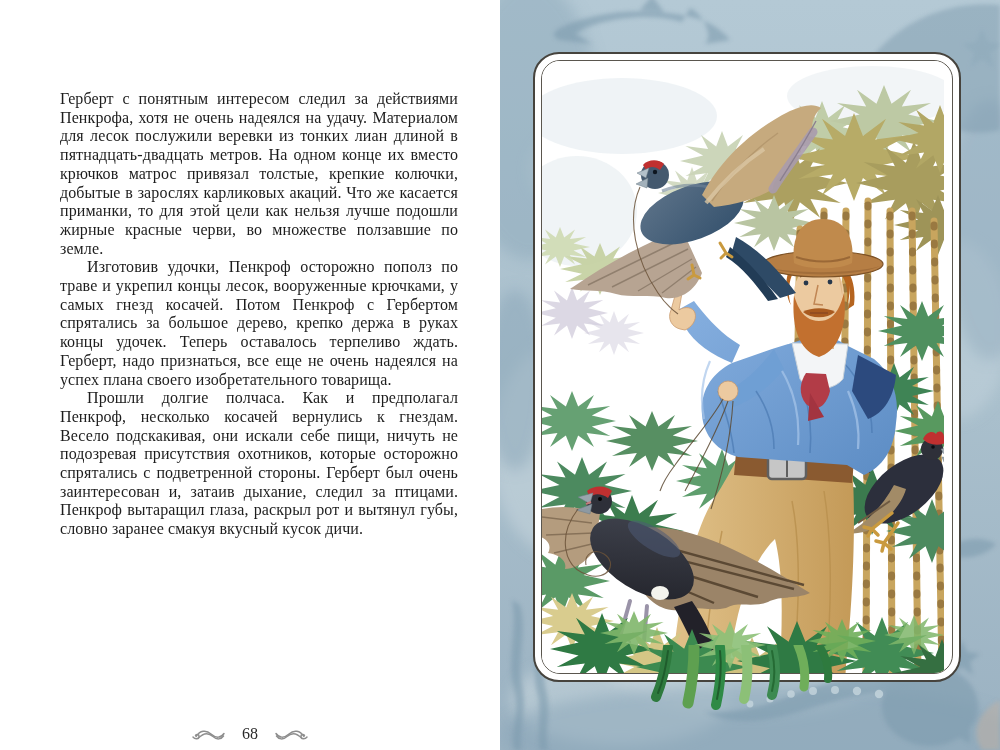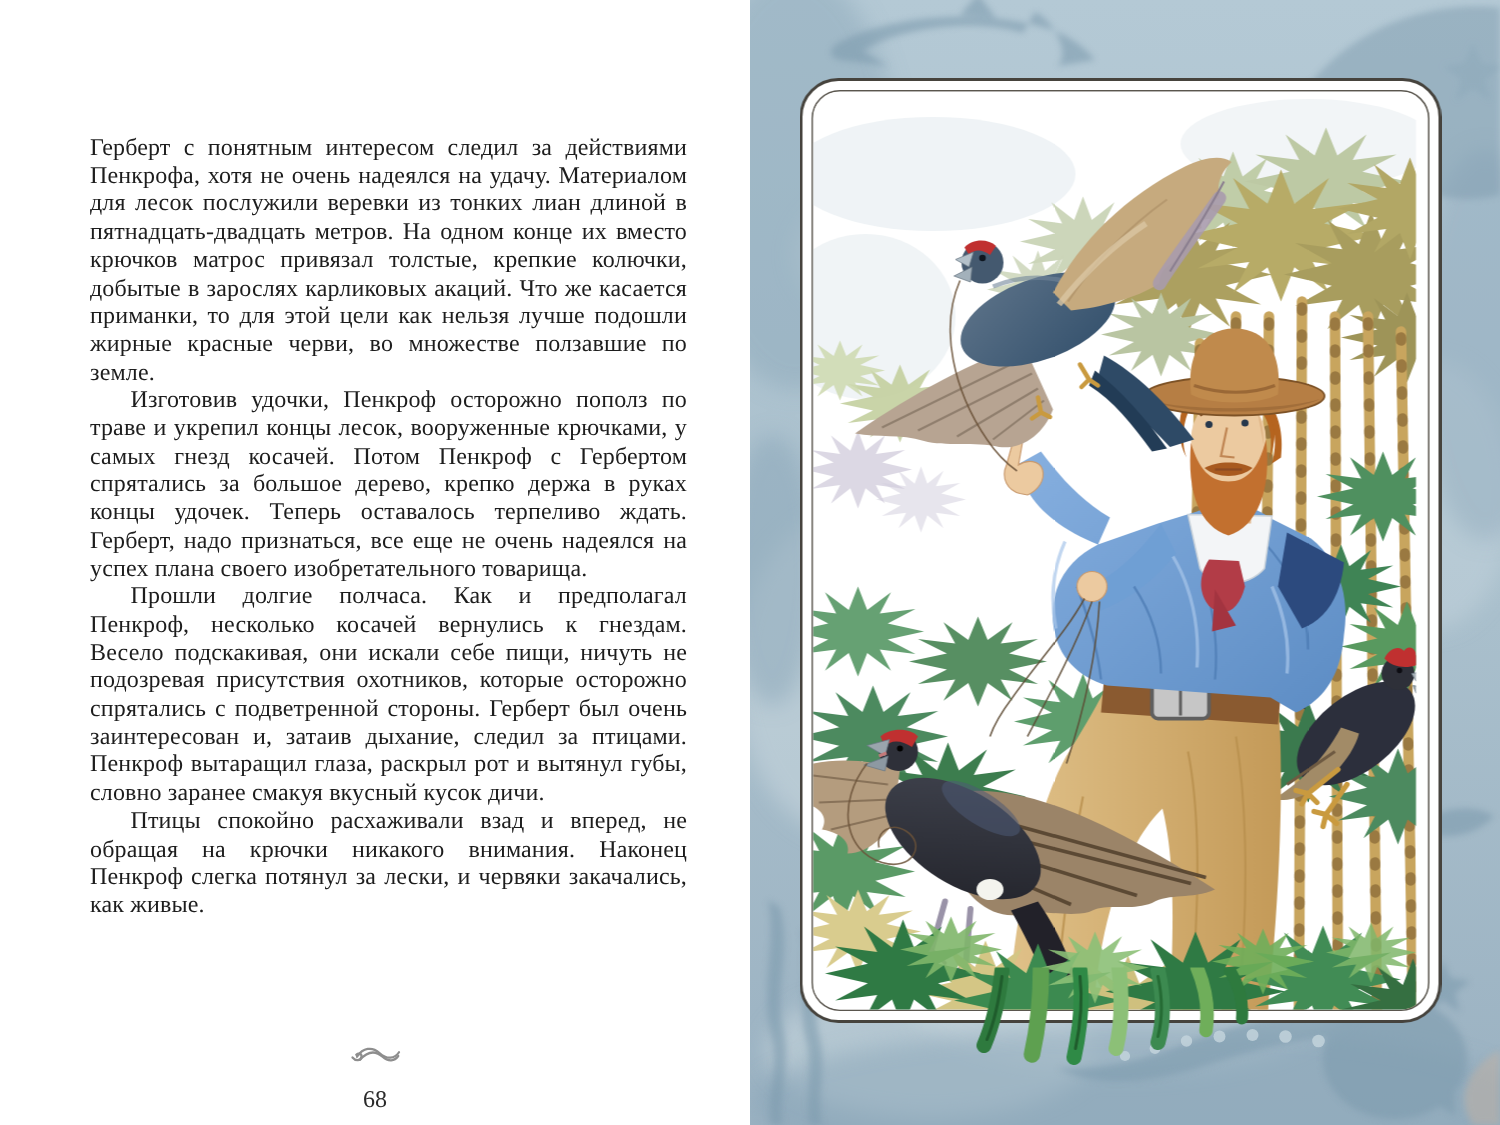--- a/index.html
+++ b/index.html
@@ -8,21 +8,21 @@
   .spread{position:relative;width:1000px;height:750px;background:#ffffff;}
 
   
   .page-left{position:absolute;left:0;top:0;width:500px;height:750px;background:#ffffff;margin-top:40px;}
   .text-block{position:absolute;left:60px;top:50px;width:398px;
               font-size:16px;line-height:18.7px;color:#1d1d1d;
               text-align:justify;letter-spacing:.1px;}
   .text-block p{margin:0;text-indent:27px;}
   .text-block p.first{text-indent:0;}
   .page-footer{position:absolute;left:0;top:683px;width:500px;height:22px;
-               display:flex;justify-content:center;align-items:center;gap:16px;flex-direction:column;}
+               display:flex;justify-content:center;align-items:center;gap:16px;}
   .page-number{font-size:16px;color:#2a2a2a;}
   .swash svg{display:block;}
 
   
   .page-right{position:absolute;left:500px;top:0;width:500px;height:750px;
               background:#acc2cf;overflow:hidden;}
   .sea-bg{position:absolute;left:0;top:0;z-index:0;}
   .illo-frame{position:absolute;left:33px;top:52px;width:428px;height:630px;
               box-sizing:border-box;border:2px solid #46433d;border-radius:26px;
               background:#ffffff;padding:6px;z-index:1;}
@@ -35,21 +35,20 @@
 </head>
 <body>
 
 <div class="spread">
 
   <div class="page-left">
     <div class="text-block">
       <p class="first">Герберт с понятным интересом следил за действиями Пенкрофа, хотя не очень надеялся на удачу. Материалом для лесок послужили веревки из тонких лиан длиной в пятнадцать-двадцать метров. На одном конце их вместо крючков матрос привязал толстые, крепкие колючки, добытые в зарослях карликовых акаций. Что же касается приманки, то для этой цели как нельзя лучше подошли жирные красные черви, во множестве ползавшие по земле.</p>
       <p>Изготовив удочки, Пенкроф осторожно пополз по траве и укрепил концы лесок, вооруженные крючками, у самых гнезд косачей. Потом Пенкроф с Гербертом спрятались за большое дерево, крепко держа в руках концы удочек. Теперь оставалось терпеливо ждать. Герберт, надо признаться, все еще не очень надеялся на успех плана своего изобретательного товарища.</p>
       <p>Прошли долгие полчаса. Как и предполагал Пенкроф, несколько косачей вернулись к гнездам. Весело подскакивая, они искали себе пищи, ничуть не подозревая присутствия охотников, которые осторожно спрятались с подветренной стороны. Герберт был очень заинтересован и, затаив дыхание, следил за птицами. Пенкроф вытаращил глаза, раскрыл рот и вытянул губы, словно заранее смакуя вкусный кусок дичи.</p>
-      <p>Птицы спокойно расхаживали взад и вперед, не обращая на крючки никакого внимания. Наконец Пенкроф слегка потянул за лески, и червяки закачались, как живые.</p>
     </div>
     <div class="page-footer">
       <span class="swash">
         <svg width="36" height="14" viewBox="0 0 36 14">
           <g fill="none" stroke="#8e8e8e" stroke-width="1.5" stroke-linecap="round">
             <path d="M3,10 C5,12.5 8.5,12.5 9,9.5 C9.3,7.5 7,6.8 5.5,8.2 M6,9.5 C10,3.5 16,2.5 21,7 C26,11.5 31,11 34,6.5"></path>
             <path d="M8,11.5 C13,6 18,5 23,9.5 C27,13 31,12.5 33.5,9"></path>
           </g>
         </svg>
       </span>

